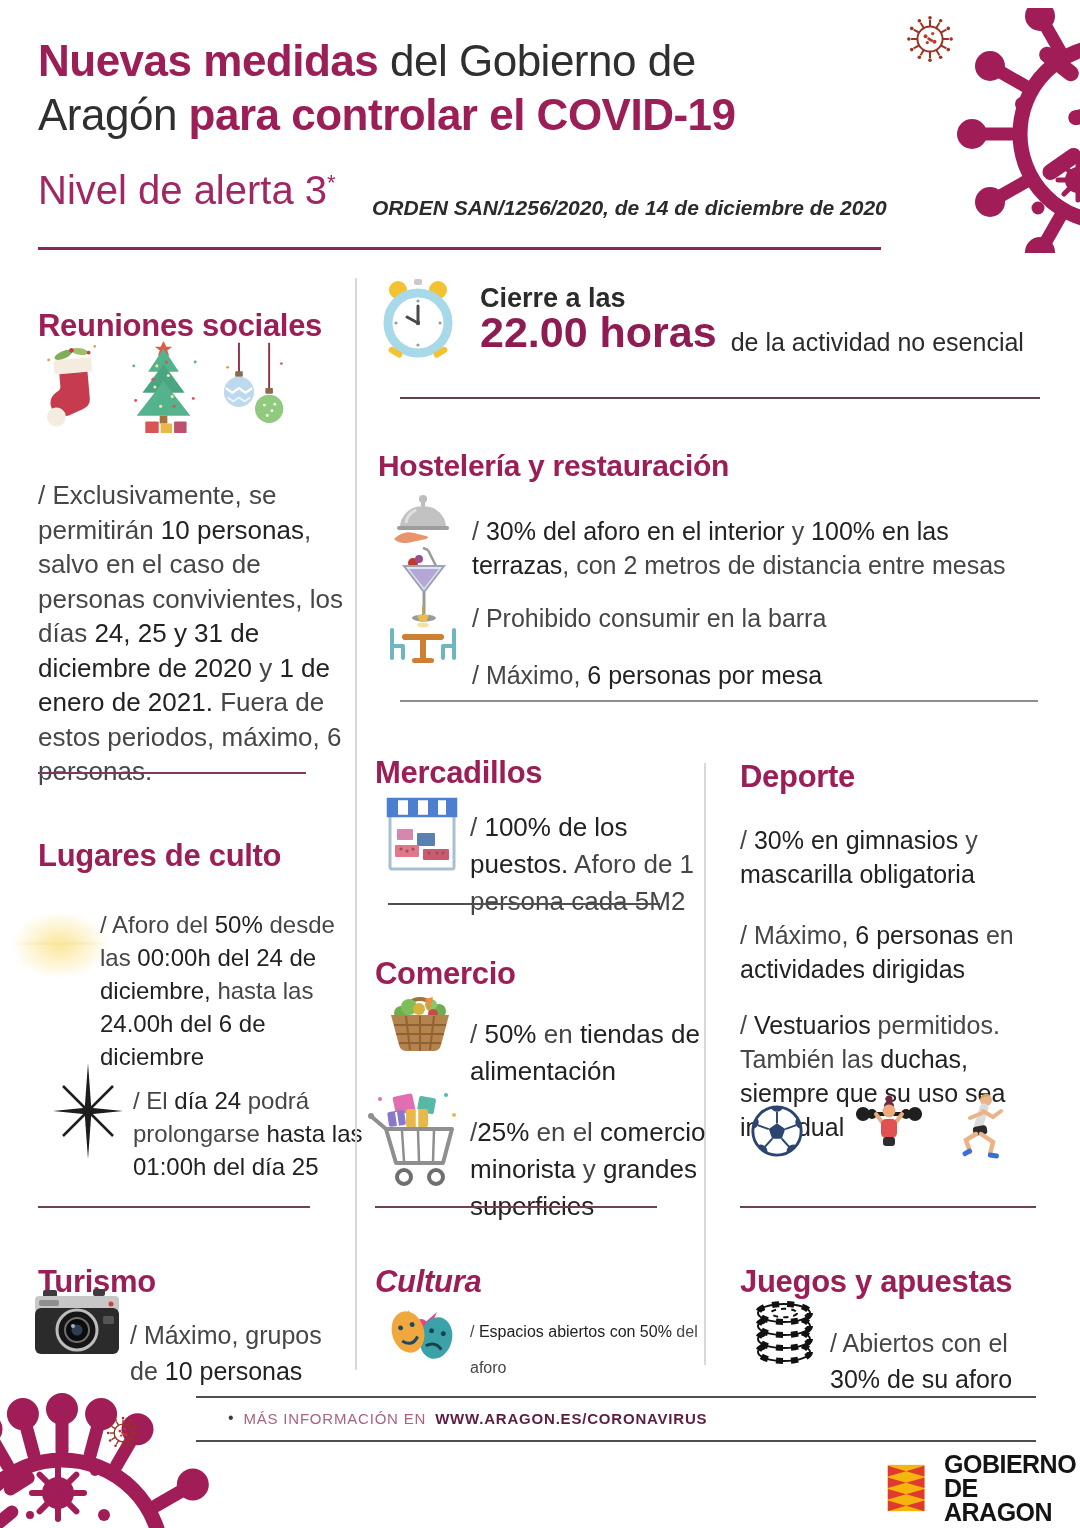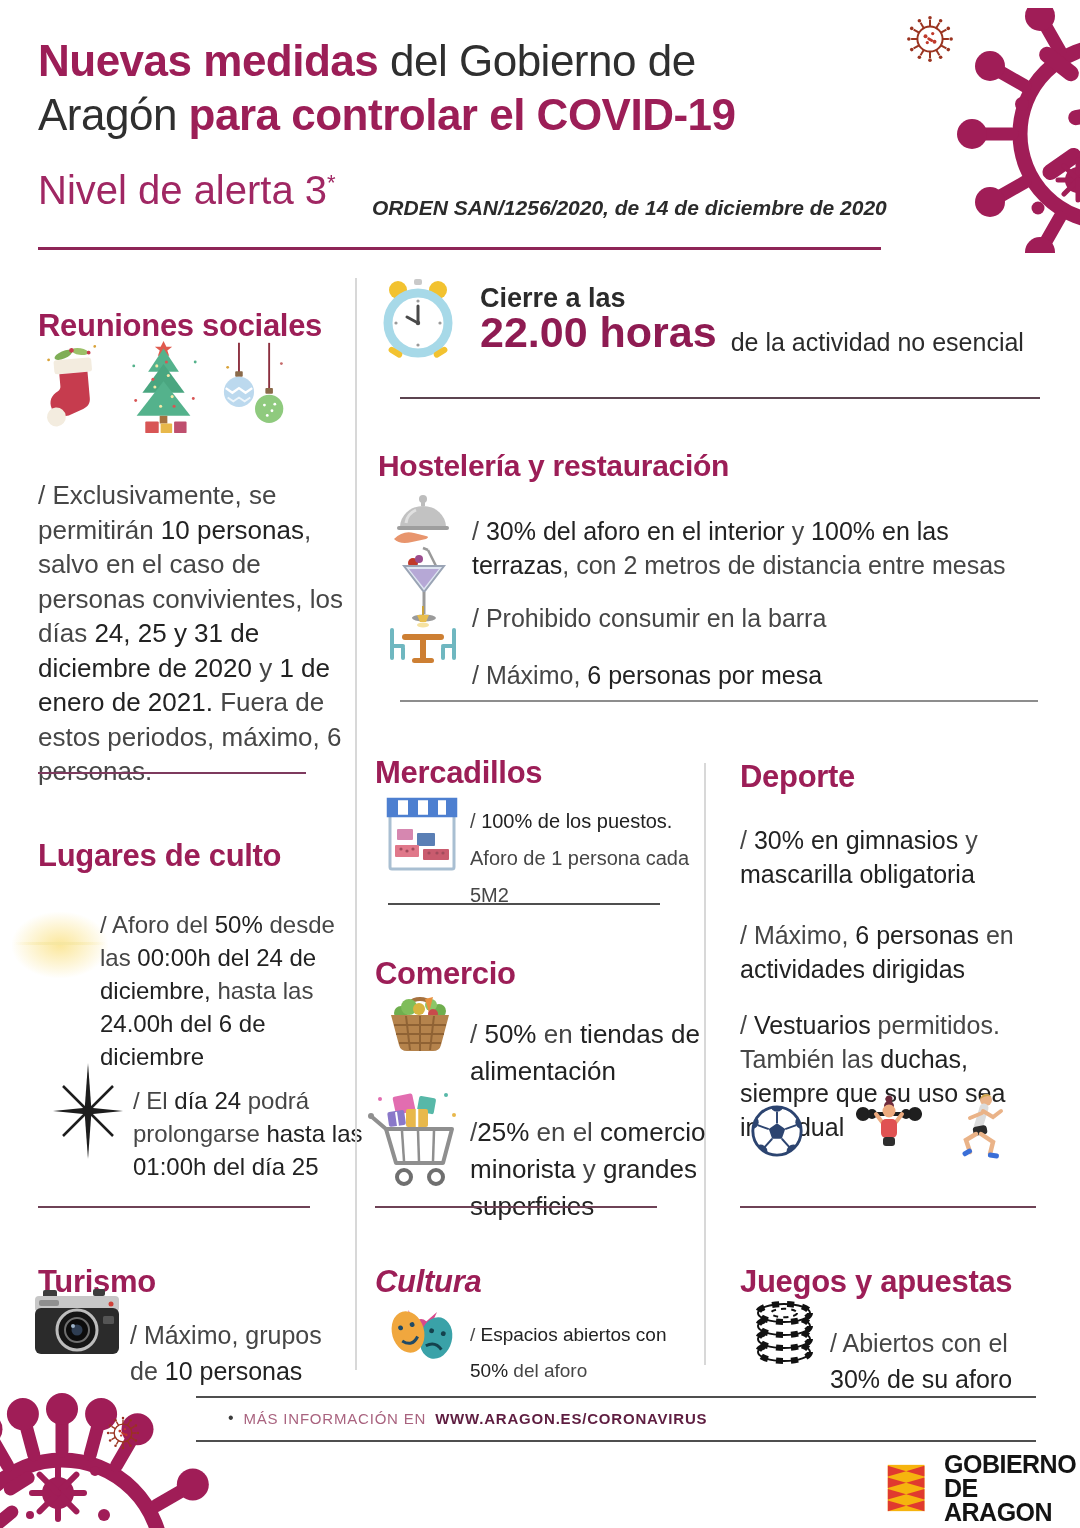--- a/index.html
+++ b/index.html
@@ -55,21 +55,21 @@
   #h1-text{left:472px;top:489px;width:576px;font-size:25px;line-height:34px;}
   #h2-icon{left:400px;top:546px;width:48px;height:82px;}
   #h2-text{left:472px;top:576px;width:576px;font-size:25px;line-height:34px;}
   #h3-icon{left:388px;top:606px;width:70px;height:64px;}
   #h3-text{left:472px;top:633px;width:576px;font-size:25px;line-height:34px;}
   #rule-hosteleria{left:400px;top:700px;width:638px;height:2px;background:#8d8d8d;}
 
   
   #t-mercadillos{left:375px;top:729px;}
   #merc-icon{left:385px;top:793px;width:74px;height:80px;}
-  #merc-text{left:470px;top:783px;width:240px;font-size:20px;line-height:37px;}
+  #merc-text{left:470px;top:783px;width:240px;font-size:26px;line-height:37px;}
   #rule-comercio{left:388px;top:903px;width:272px;height:2px;background:#4f4f4f;}
   #t-comercio{left:375px;top:930px;}
   #com1-icon{left:383px;top:983px;width:74px;height:72px;}
   #com1-text{left:470px;top:990px;width:248px;font-size:26px;line-height:37px;}
   #com2-icon{left:366px;top:1085px;width:98px;height:102px;}
   #com2-text{left:470px;top:1088px;width:248px;font-size:26px;line-height:37px;}
 
   
   #t-deporte{left:740px;top:733px;}
   #dep1{left:740px;top:798px;width:315px;font-size:25px;line-height:34px;}
@@ -83,21 +83,21 @@
   .rule-b{top:1206px;height:2px;background:#6E4256;}
   #rule-turismo{left:38px;width:272px;}
   #rule-cultura{left:375px;width:282px;}
   #rule-juegos{left:740px;width:296px;}
   #t-turismo{left:38px;top:1238px;}
   #t-cultura{left:375px;top:1238px;font-style:italic;}
   #t-juegos{left:740px;top:1238px;}
   #cam-icon{left:33px;top:1286px;width:88px;height:72px;}
   #turismo-text{left:130px;top:1292px;width:222px;font-size:25px;line-height:36px;}
   #masks-icon{left:380px;top:1296px;width:82px;height:74px;}
-  #cultura-text{left:470px;top:1298px;width:238px;font-size:19px;line-height:36px;}
+  #cultura-text{left:470px;top:1298px;width:238px;font-size:16px;line-height:36px;}
   #chips-icon{left:752px;top:1298px;width:64px;height:66px;}
   #juegos-text{left:830px;top:1300px;width:222px;font-size:25px;line-height:36px;}
 
   
   #f-rule1{left:196px;top:1396px;width:840px;height:2px;background:#4f4f4f;}
   #f-rule2{left:196px;top:1440px;width:840px;height:2px;background:#4f4f4f;}
   #f-info{left:228px;top:1409px;font-size:15px;letter-spacing:.8px;display:flex;align-items:center;gap:9px;}
   #f-bullet{color:#3c3c3c;font-size:16px;}
   #f-prefix{color:#a9637f;}
   #f-url{font-weight:700;color:#5e1d40;}

